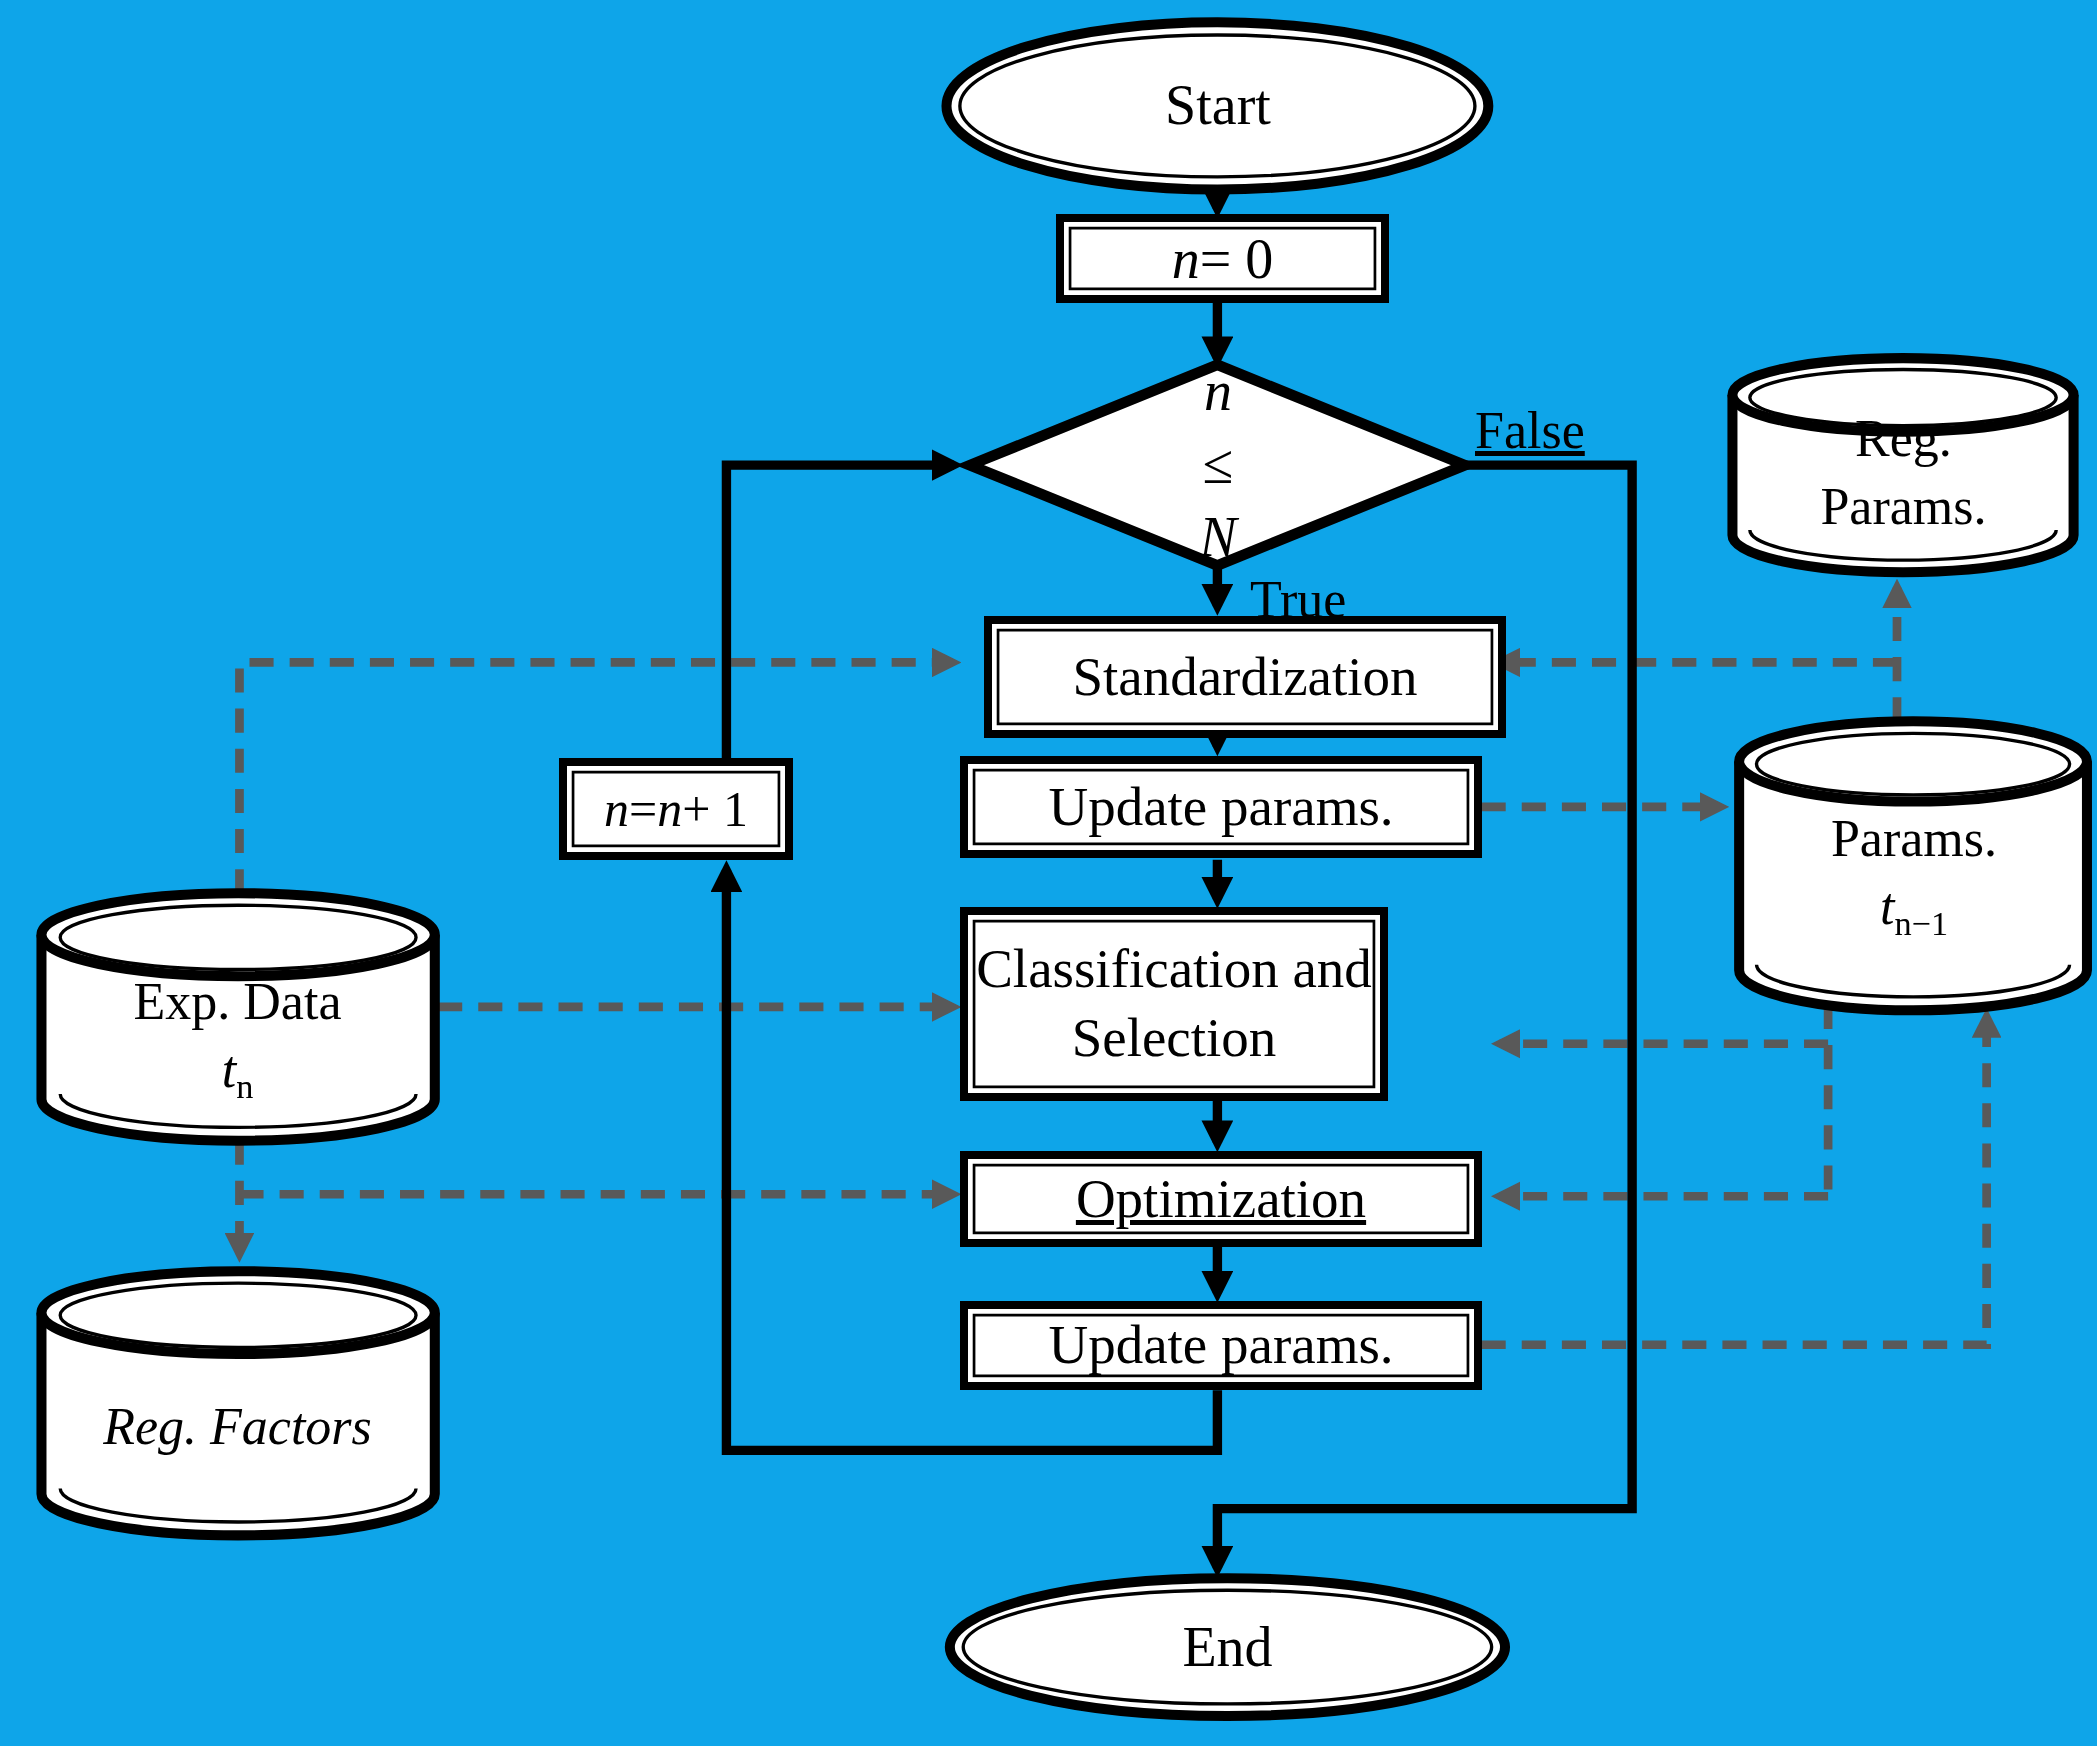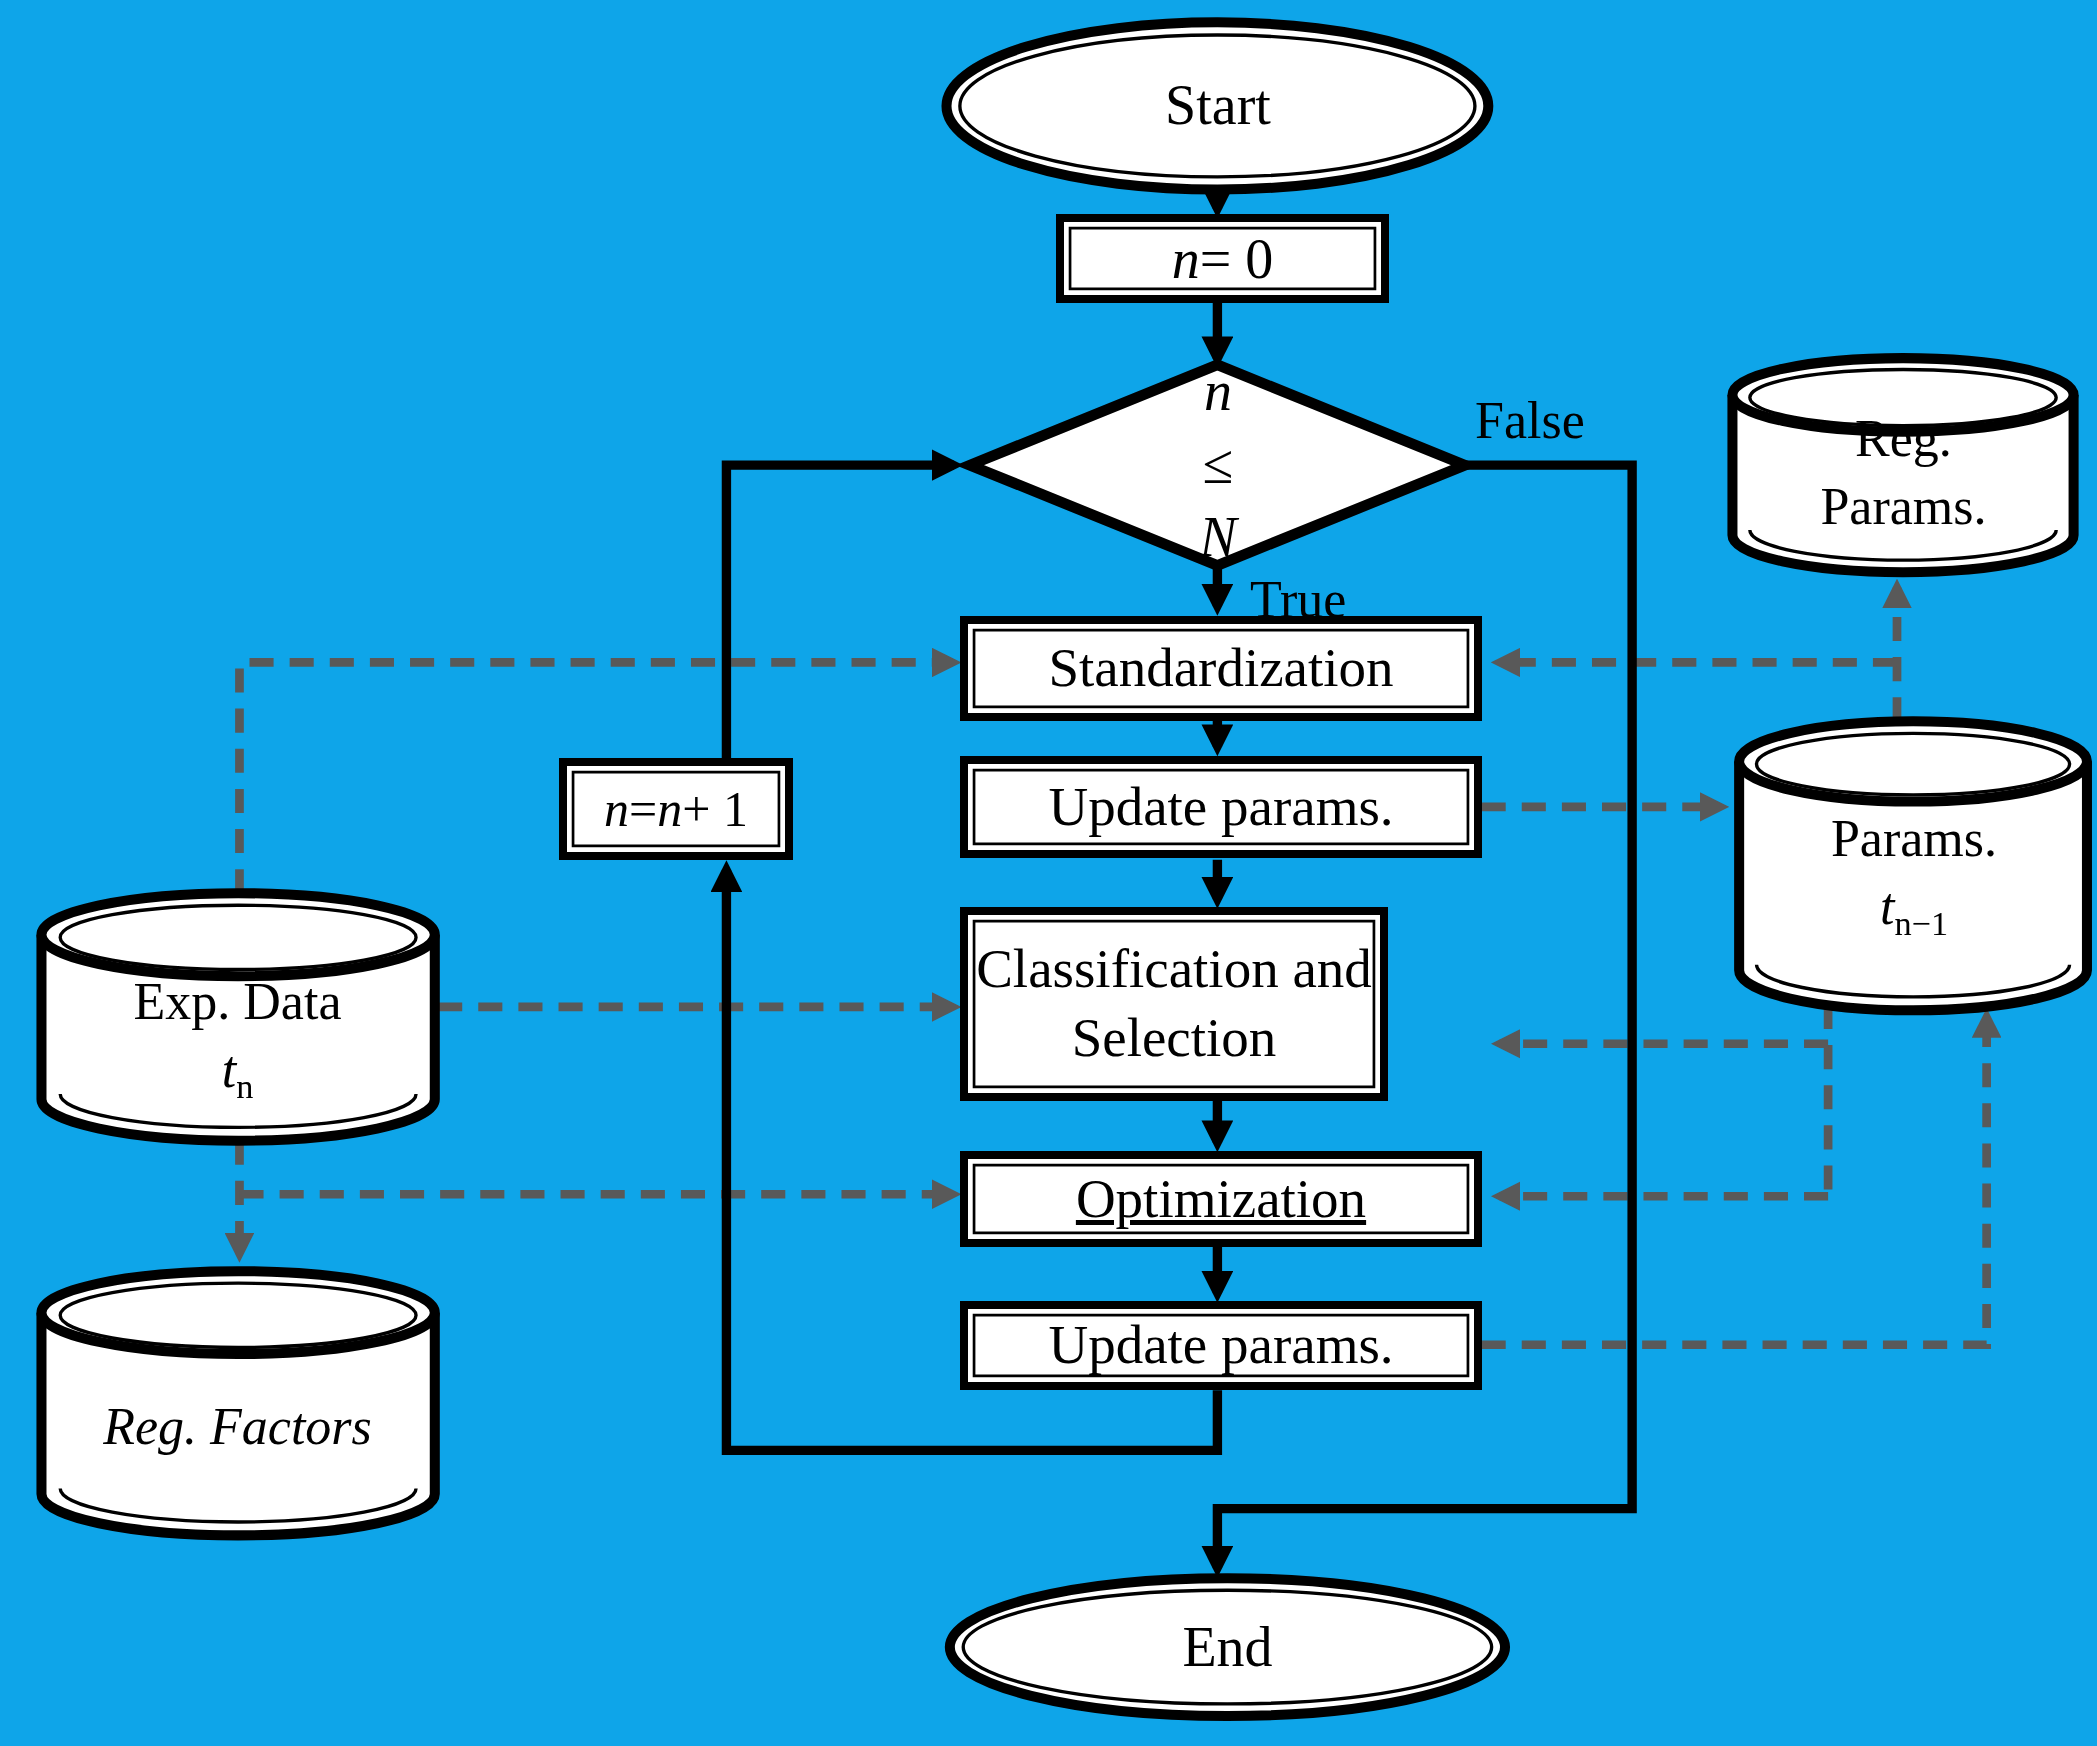--- a/index.html
+++ b/index.html
@@ -115,21 +115,21 @@
 
   <div class="lbl" style="left:947px;top:20px;width:542px;height:171px;font-size:56px;">
     <span>Start</span>
   </div>
   <div class="lbl" style="left:950px;top:1579px;width:555px;height:137px;font-size:56px;">
     <span>End</span>
   </div>
 
   <div class="box mathline" style="left:1056px;top:214px;width:333px;height:89px;font-size:56px;"><i>n</i> = 0</div>
 
-  <div class="box" style="left:960px;top:616px;width:522px;height:105px;">
+  <div class="box" style="left:984px;top:616px;width:522px;height:122px;">
     <span>Standardization</span>
   </div>
 
   <div class="box" style="left:960px;top:756px;width:522px;height:102px;">
     <span>Update params.</span>
   </div>
 
   <div class="box" style="left:960px;top:907px;width:428px;height:194px;">
     <span>
       <span>Classification and</span><br>
@@ -142,21 +142,21 @@
   </div>
 
   <div class="box" style="left:960px;top:1301px;width:522px;height:89px;">
     <span>Update params.</span>
   </div>
 
   <div class="box mathline small-math" style="left:559px;top:758px;width:234px;height:102px;"><i>n</i> = <i>n</i> + 1</div>
 
   <div class="lbl mathline" style="left:1024px;top:381px;width:388px;height:167px;font-size:56px;"><i>n</i> ≤ <i>N</i></div>
 
-  <div class="edge-label" style="left:1475px;top:391px;">False</div>
+  <div class="edge-label" style="left:1475px;top:401px;text-decoration:underline;">False</div>
 
   <div class="edge-label" style="left:1250px;top:570px;">True</div>
 
   <div class="lbl" style="left:1733px;top:401px;width:341px;height:144px;">
     <div><span>Reg.</span></div>
     <div><span>Params.</span></div>
   </div>
 
   <div class="lbl" style="left:1740px;top:776px;width:348px;height:194px;">
     <div><span>Params.</span></div>

